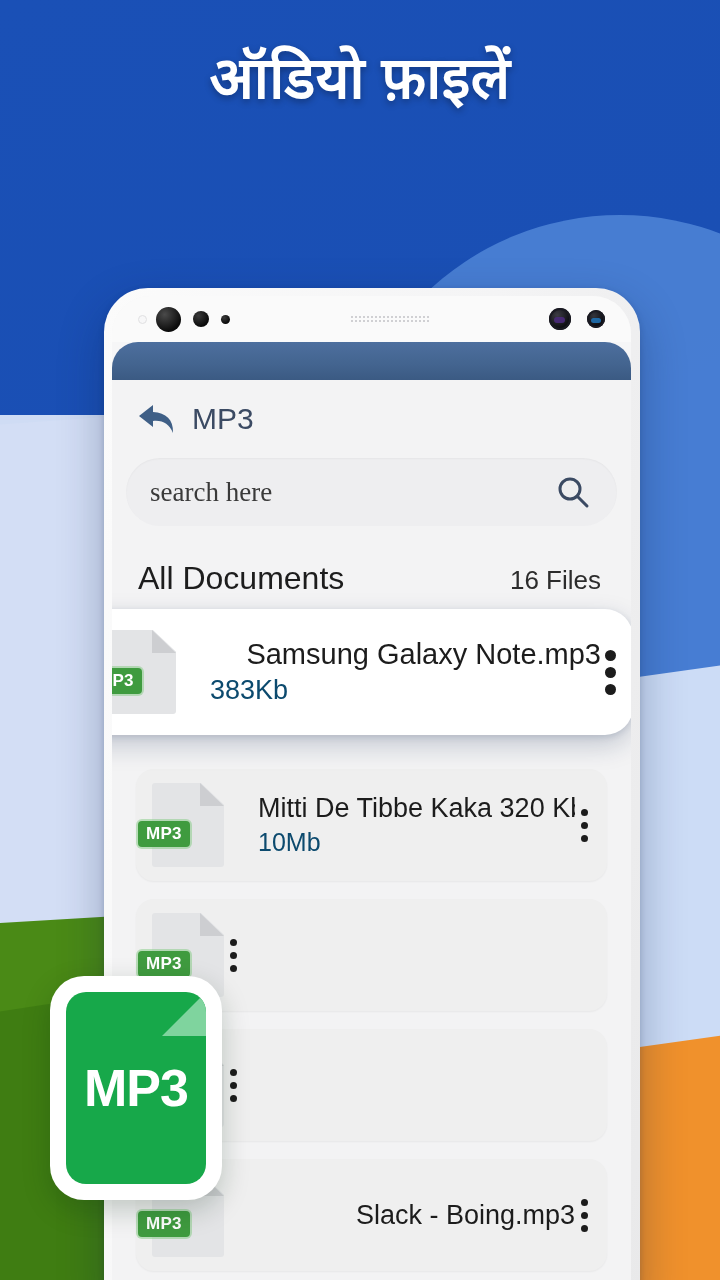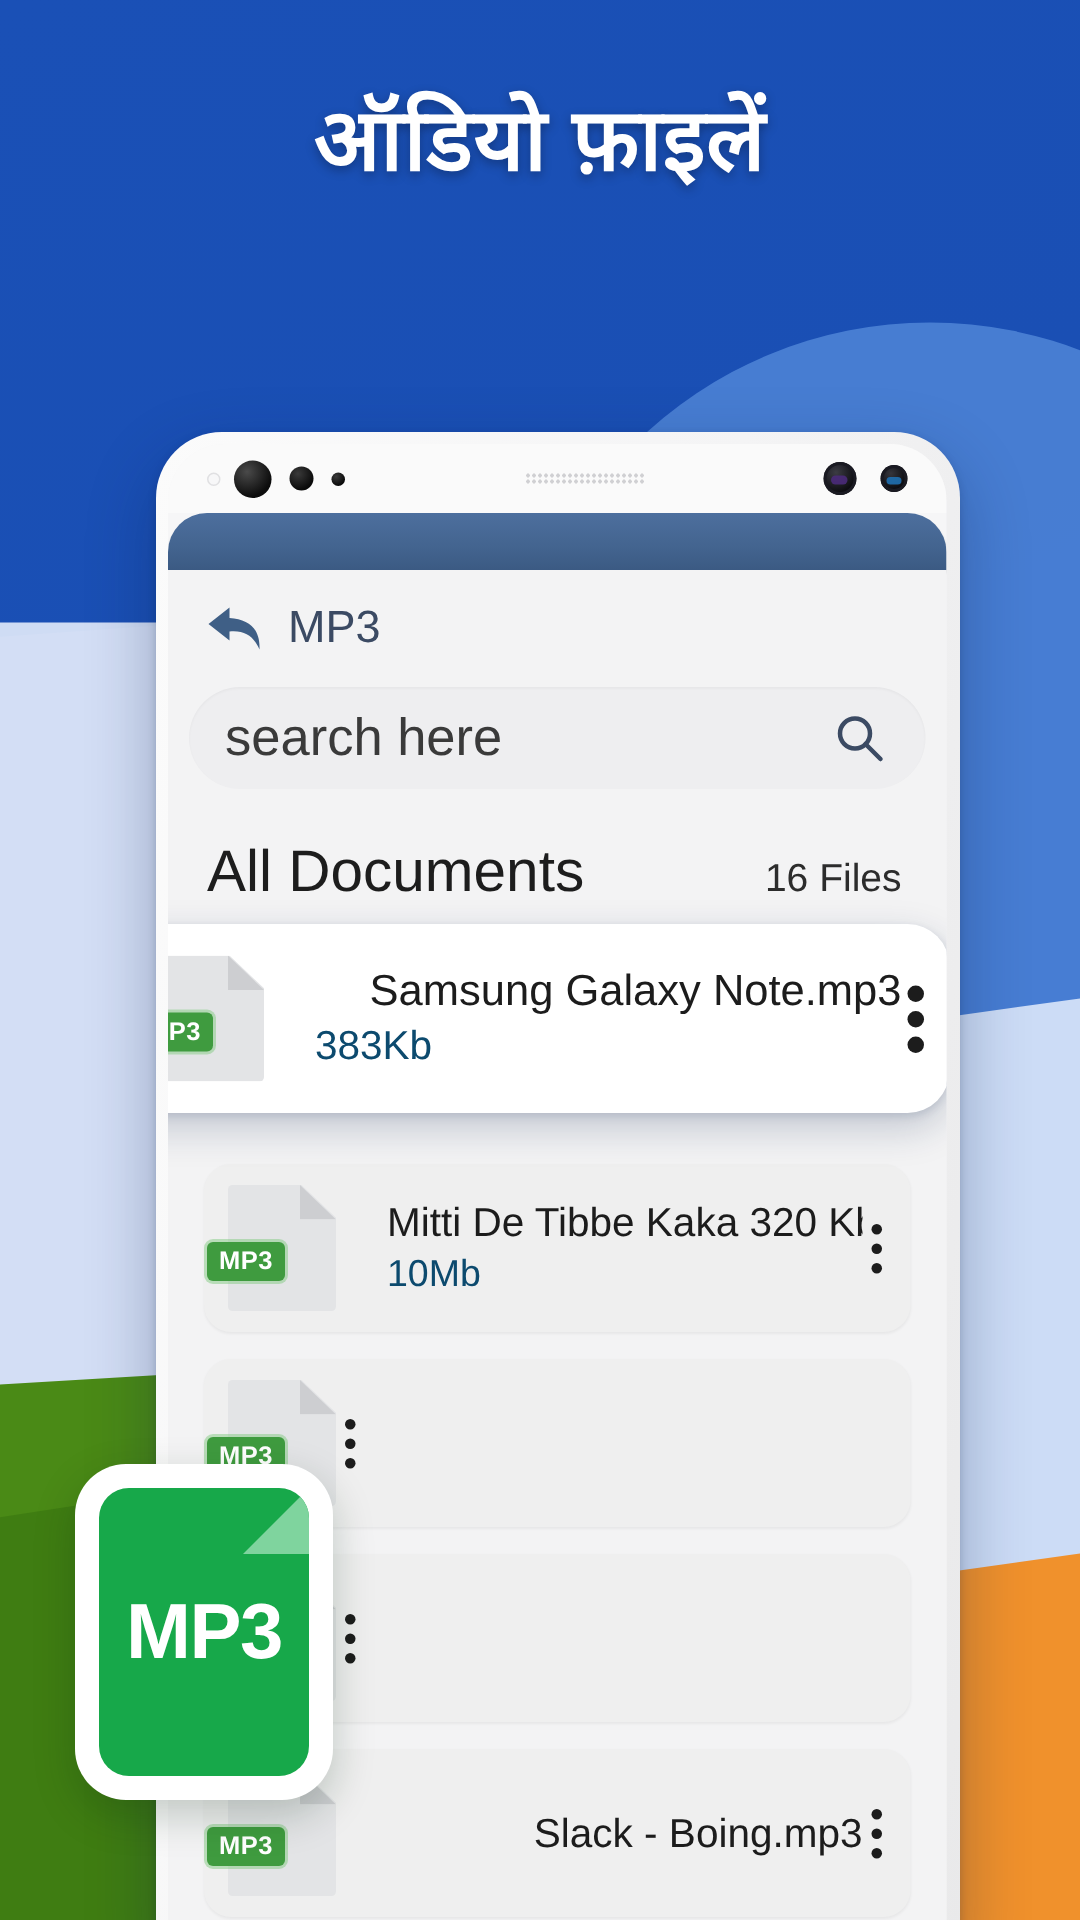--- a/index.html
+++ b/index.html
@@ -63,21 +63,21 @@
     position:absolute;
     right:-40px; top:1030px;
     width:340px; height:300px;
     background:#f0912c;
     clip-path:polygon(0 16%, 100% 0, 100% 100%, 0 100%);
   }
 
   
   .header{
     position:absolute; top:0; left:0; right:0;
-    padding-top:62px; text-align:center; z-index:20;
+    padding-top:46px; text-align:center; z-index:20;
   }
   .title{
     color:#ffffff;
     font-size:58px;
     font-weight:bold;
     letter-spacing:.5px;
     line-height:1.12;
     text-shadow:0 3px 7px rgba(0,0,0,.30);
   }
   .subtitle{
@@ -175,28 +175,28 @@
   }
   .searchbar{
     height:68px;
     background:#eeeef0;
     border-radius:34px;
     display:flex; align-items:center;
     padding:0 26px 0 24px;
     box-shadow:inset 0 1px 2px rgba(0,0,0,.04);
   }
   .search-placeholder{
-    flex:1; font-size:35px; color:#3a3a3a;
+    flex:1; font-size:27px; color:#3a3a3a;font-family:Liberation Serif, serif;
   }
   .search-icon{ width:36px;height:36px; }
   .section-row{
     display:flex; align-items:baseline; justify-content:space-between;
     padding:34px 16px 22px 12px;
   }
-  .section-title{ font-size:39px; color:#1d1d1d;text-align:right; }
+  .section-title{ font-size:32px; color:#1d1d1d;text-align:right; }
   .section-count{ font-size:26px; color:#2c2c2c;text-align:right; }
 
   
   .file-list{ position:relative; }
   .file-row{
     display:flex; align-items:center;
     background:#efefef;
     border-radius:18px;
     height:112px;
     margin:0 10px 18px 10px;

